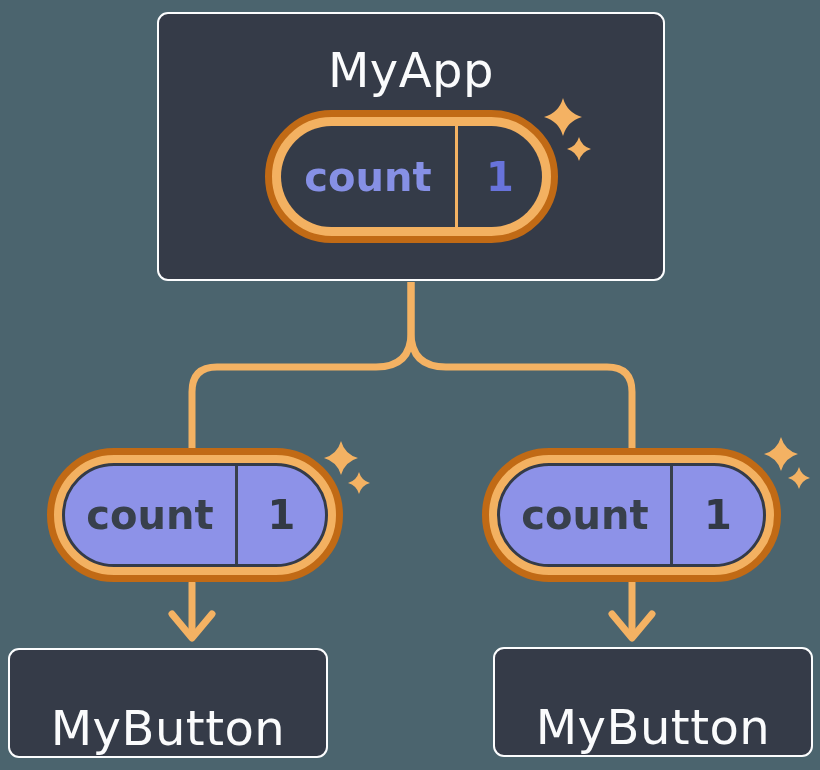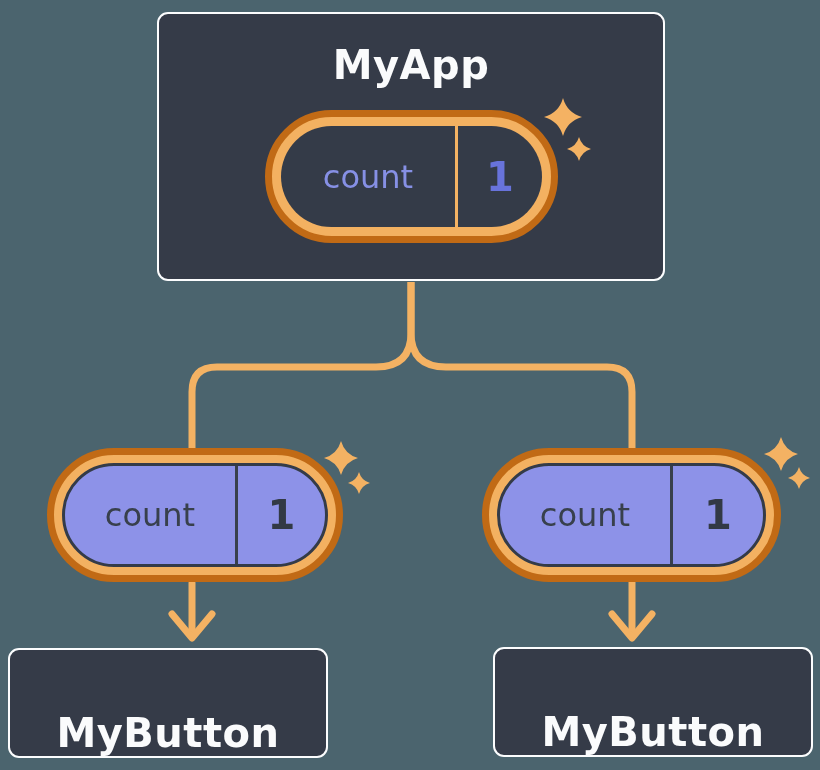--- a/index.html
+++ b/index.html
@@ -27,22 +27,22 @@
     background: #353B48;
     border: 2.5px solid #FCFDFE;
     border-radius: 11px;
     z-index: 0;
     display: flex;
     align-items: flex-end;
     justify-content: center;
   }
   .node-label {
     color: #FAFBFC;
-    font-size: 40px;
-    font-weight: 700;
+    font-size: 48px;
+    font-weight: 400;
     letter-spacing: 0.5px;
   }
   .card-root { left: 157px; top: 12px; width: 508px; height: 269px;
     justify-content: flex-start; align-items: flex-start; }
   .card-root .node-label {
     position: absolute; left: 0; top: 28px; width: 100%;
     text-align: center;
   }
   .btn-left  { left: 8px;   top: 648px; width: 320px; height: 110px; }
   .btn-right { left: 493px; top: 647px; width: 320px; height: 110px; }
@@ -77,21 +77,21 @@
     border: 3px solid #343B48;
   }
   .pill-prop .cell-name  { color: #38404C; width: 170px; }
   .pill-prop .divider    { background: #38404C; }
   .pill-prop .cell-value { color: #323945; }
   .pill-prop-left  { left: 47px;  top: 448px; width: 296px; height: 134px; }
   .pill-prop-right { left: 482px; top: 448px; width: 299px; height: 134px; }
 
   .cell-name {
     display: flex; align-items: center; justify-content: center;
-    font-size: 32px; font-weight: 400;
+    font-size: 40px; font-weight: 700;
   }
   .divider { width: 3px; }
   .cell-value {
     flex: 1;
     display: flex; align-items: center; justify-content: center;
     font-size: 40px; font-weight: 700;
   }
 </style>
 </head>
 <body>

